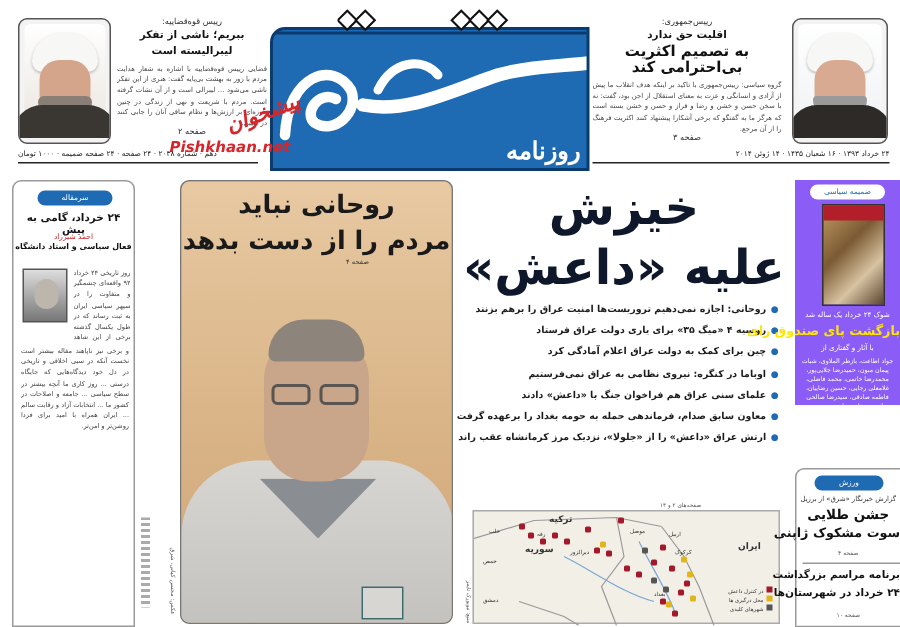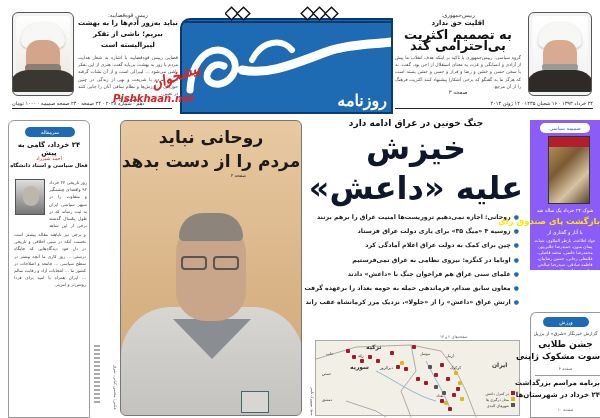--- a/index.html
+++ b/index.html
@@ -58,21 +58,20 @@
   <div class="photo-inner">
     <div class="turban"></div>
       <div class="face"></div>
       <div class="beard"></div>
       <div class="robe"></div>
   </div>
 </div>
 
 <div class="abs" style="left:78px;top:12px;width:100px;height:82px;">
   <div class="small-lbl">رییس قوه‌قضاییه:</div>
-  <div class="quote" style="font-size:7px;line-height:11px;">نباید به‌زور آدم‌ها را به بهشت</div>
   <div class="quote" style="font-size:7px;line-height:11px;">ببریم؛ ناشی از تفکر لیبرالیسته است</div>
   <div class="body-txt" style="height:42px;overflow:hidden;margin-top:3px;">قضایی رییس قوه‌قضاییه با اشاره به شعار هدایت مردم با زور به بهشت بی‌پایه گفت: هنری از این تفکر ناشی می‌شود ... لیبرالی است و از آن نشات گرفته است. مردم با شریعت و نهی از زندگی در چنین حوزه‌ای بر ارزش‌ها و نظام ساقی آنان را جابی کنند در تعیین.</div>
   <div class="small-lbl">صفحه ۲</div>
 </div>
 
 <div class="abs logo-box" style="left:180px;top:18px;width:213px;height:96px;border-radius:10px 0 0 0;">
   <svg width="213" height="80" viewBox="0 0 213 80" style="position:absolute;left:0;top:0;">
     <path d="M8 70 C 10 30, 40 20, 52 40 C 58 55, 40 70, 28 62 C 20 56, 30 40, 42 46" stroke="#fff" stroke-width="7" fill="none" stroke-linecap="round"></path>
     <path d="M60 50 C 90 56, 120 40, 150 30 C 170 24, 195 24, 210 22" stroke="#fff" stroke-width="9" fill="none" stroke-linecap="round"></path>
     <path d="M70 40 C 80 20, 100 18, 110 30" stroke="#fff" stroke-width="6" fill="none" stroke-linecap="round"></path>
@@ -92,21 +91,21 @@
     </g>
   </svg>
 </div>
 
 <span class="watermark" style="left:150px;top:68px;font-size:14px;transform:rotate(-20deg);">پیشخوان</span>
 <span class="watermark" style="left:113px;top:93px;font-size:10px;direction:ltr;">Pishkhaan.net</span>
 
 <div class="abs" style="left:395px;top:12px;width:126px;height:82px;">
   <div class="small-lbl">رییس‌جمهوری:</div>
   <div class="quote" style="font-size:7px;line-height:11px;">اقلیت حق ندارد</div>
-  <div class="quote" style="font-size:13px;line-height:11px;text-align:center;">به تصمیم اکثریت بی‌احترامی کند</div>
+  <div class="quote" style="font-size:10px;line-height:11px;text-align:center;">به تصمیم اکثریت بی‌احترامی کند</div>
   <div class="body-txt" style="height:35px;overflow:hidden;margin-top:3px;">گروه سیاسی: رییس‌جمهوری با تاکید بر اینکه هدف انقلاب ما پیش از آزادی و انسانگی و عزت به معنای استقلال از اجن بود، گفت: نه با سخن حسن و خشن و رضا و فراز و حسن و خشن بسته است که هرگز ما به گفتگو که برخی آشکارا پیشنهاد کنند اکثریت فرهنگ را از آن مرجع.</div>
   <div class="small-lbl">صفحه ۳</div>
 </div>
 
 <div class="abs mast-photo" style="left:528px;top:12px;width:64px;height:84px;">
   <div class="photo-inner" style="background:linear-gradient(#fff,#eef0f2);">
     <div class="turban"></div>
       <div class="face" style="background:#d7aa91;"></div>
       <div class="beard" style="background:#9a9a98;height:14px;"></div>
       <div class="robe" style="background:#2d2a28;"></div>
@@ -142,21 +141,20 @@
     <div style="position:absolute;left:55px;top:20px;width:70px;height:100px;border-radius:32px 32px 30px 30px;background:#c9a58a;"></div>
     <div style="position:absolute;left:58px;top:12px;width:64px;height:28px;border-radius:30px 30px 6px 6px;background:#8d857c;"></div>
     <div style="position:absolute;left:60px;top:55px;width:26px;height:14px;border:2px solid #5a5550;border-radius:4px;"></div>
     <div style="position:absolute;left:92px;top:55px;width:26px;height:14px;border:2px solid #5a5550;border-radius:4px;"></div>
     <div style="position:absolute;left:120px;top:190px;width:28px;height:22px;border:1px solid #3c6a6a;background:#d8d6d2;"></div>
   </div>
 </div>
 <div class="abs" style="left:106px;top:320px;width:12px;height:90px;writing-mode:vertical-rl;font-size:4px;color:#555;">عکس: محسن کیانی، شرق</div>
 
 <div class="abs" style="left:305px;top:118px;width:222px;height:300px;">
-  <div class="lead-kicker">جنگ خونین در عراق ادامه دارد</div>
   <div class="lead-head" style="font-size:32px;line-height:40px;">خیزش</div>
   <div class="lead-head" style="font-size:32px;line-height:40px;">علیه «داعش»</div>
   <ul class="bullets" style="margin-right:8px;margin-top:2px;">
     <li>روحانی: اجازه نمی‌دهیم تروریست‌ها امنیت عراق را برهم بزنند</li>
     <li>روسیه ۴ «میگ ۳۵» برای یاری دولت عراق فرستاد</li>
     <li>چین برای کمک به دولت عراق اعلام آمادگی کرد</li>
     <li>اوباما در کنگره: نیروی نظامی به عراق نمی‌فرستیم</li>
     <li>علمای سنی عراق هم فراخوان جنگ با «داعش» دادند</li>
     <li>معاون سابق صدام، فرماندهی حمله به حومه بغداد را برعهده گرفت</li>
     <li>ارتش عراق «داعش» را از «جلولا»، نزدیک مرز کرمانشاه عقب راند</li>

